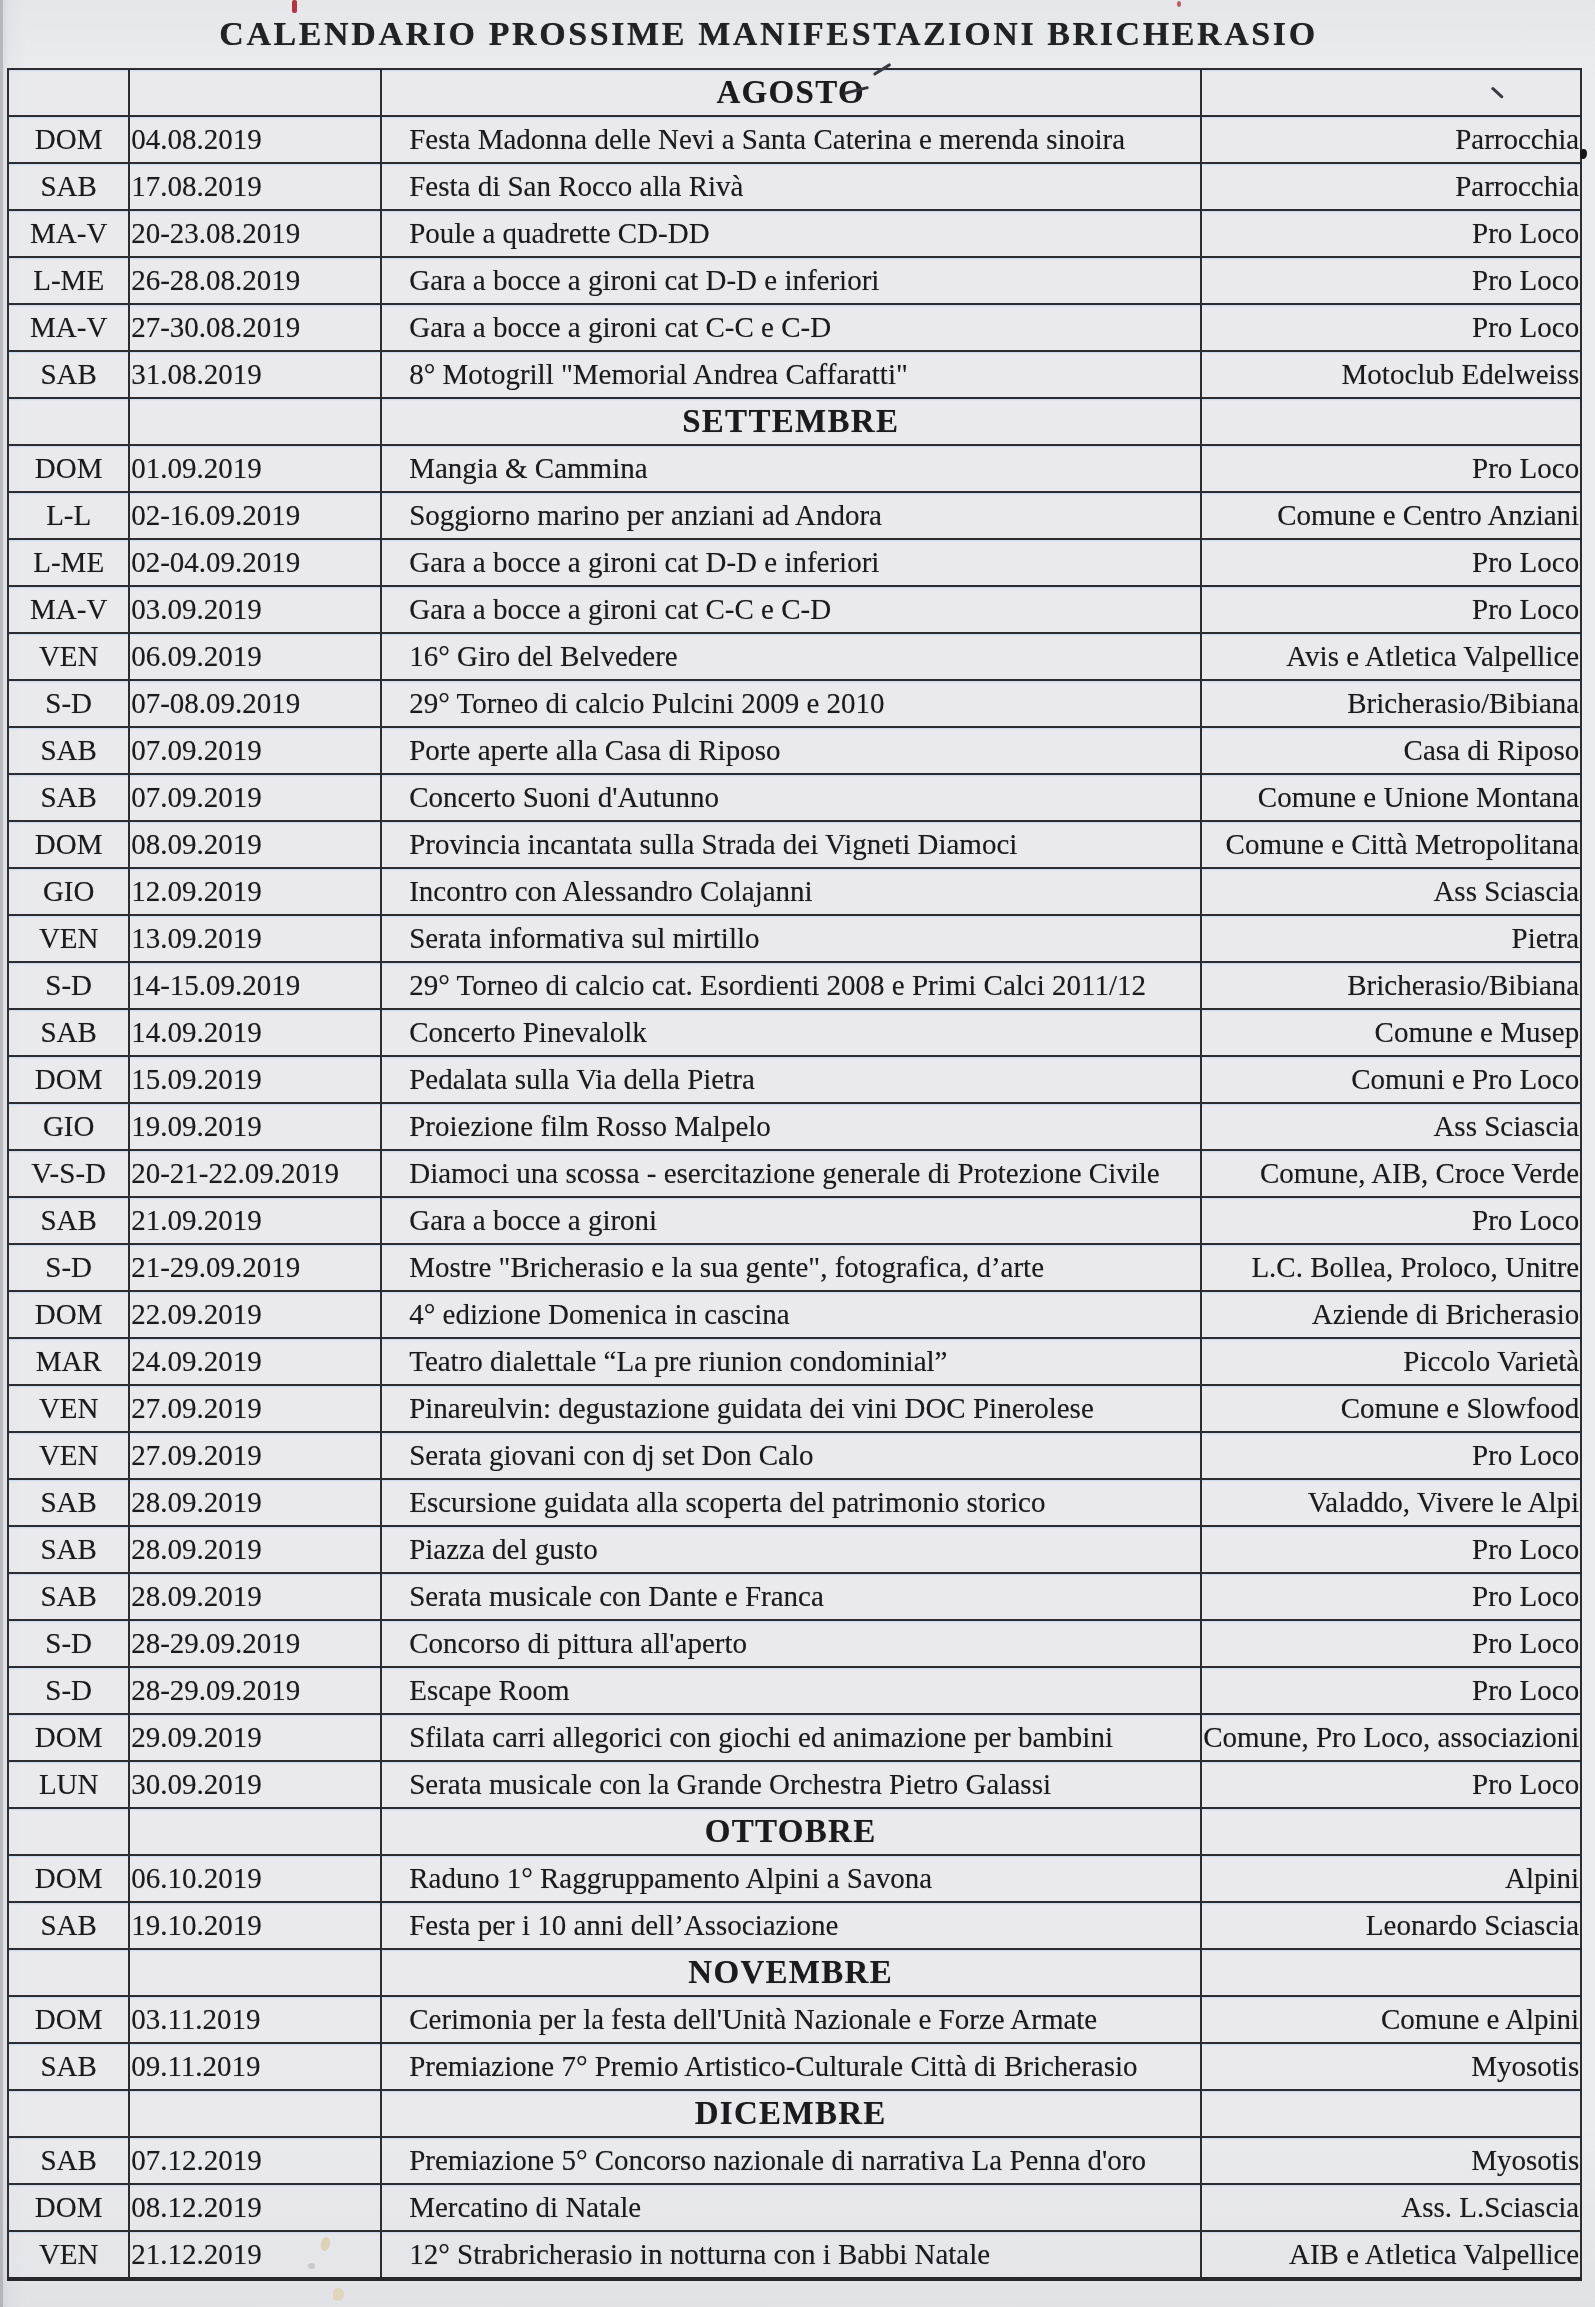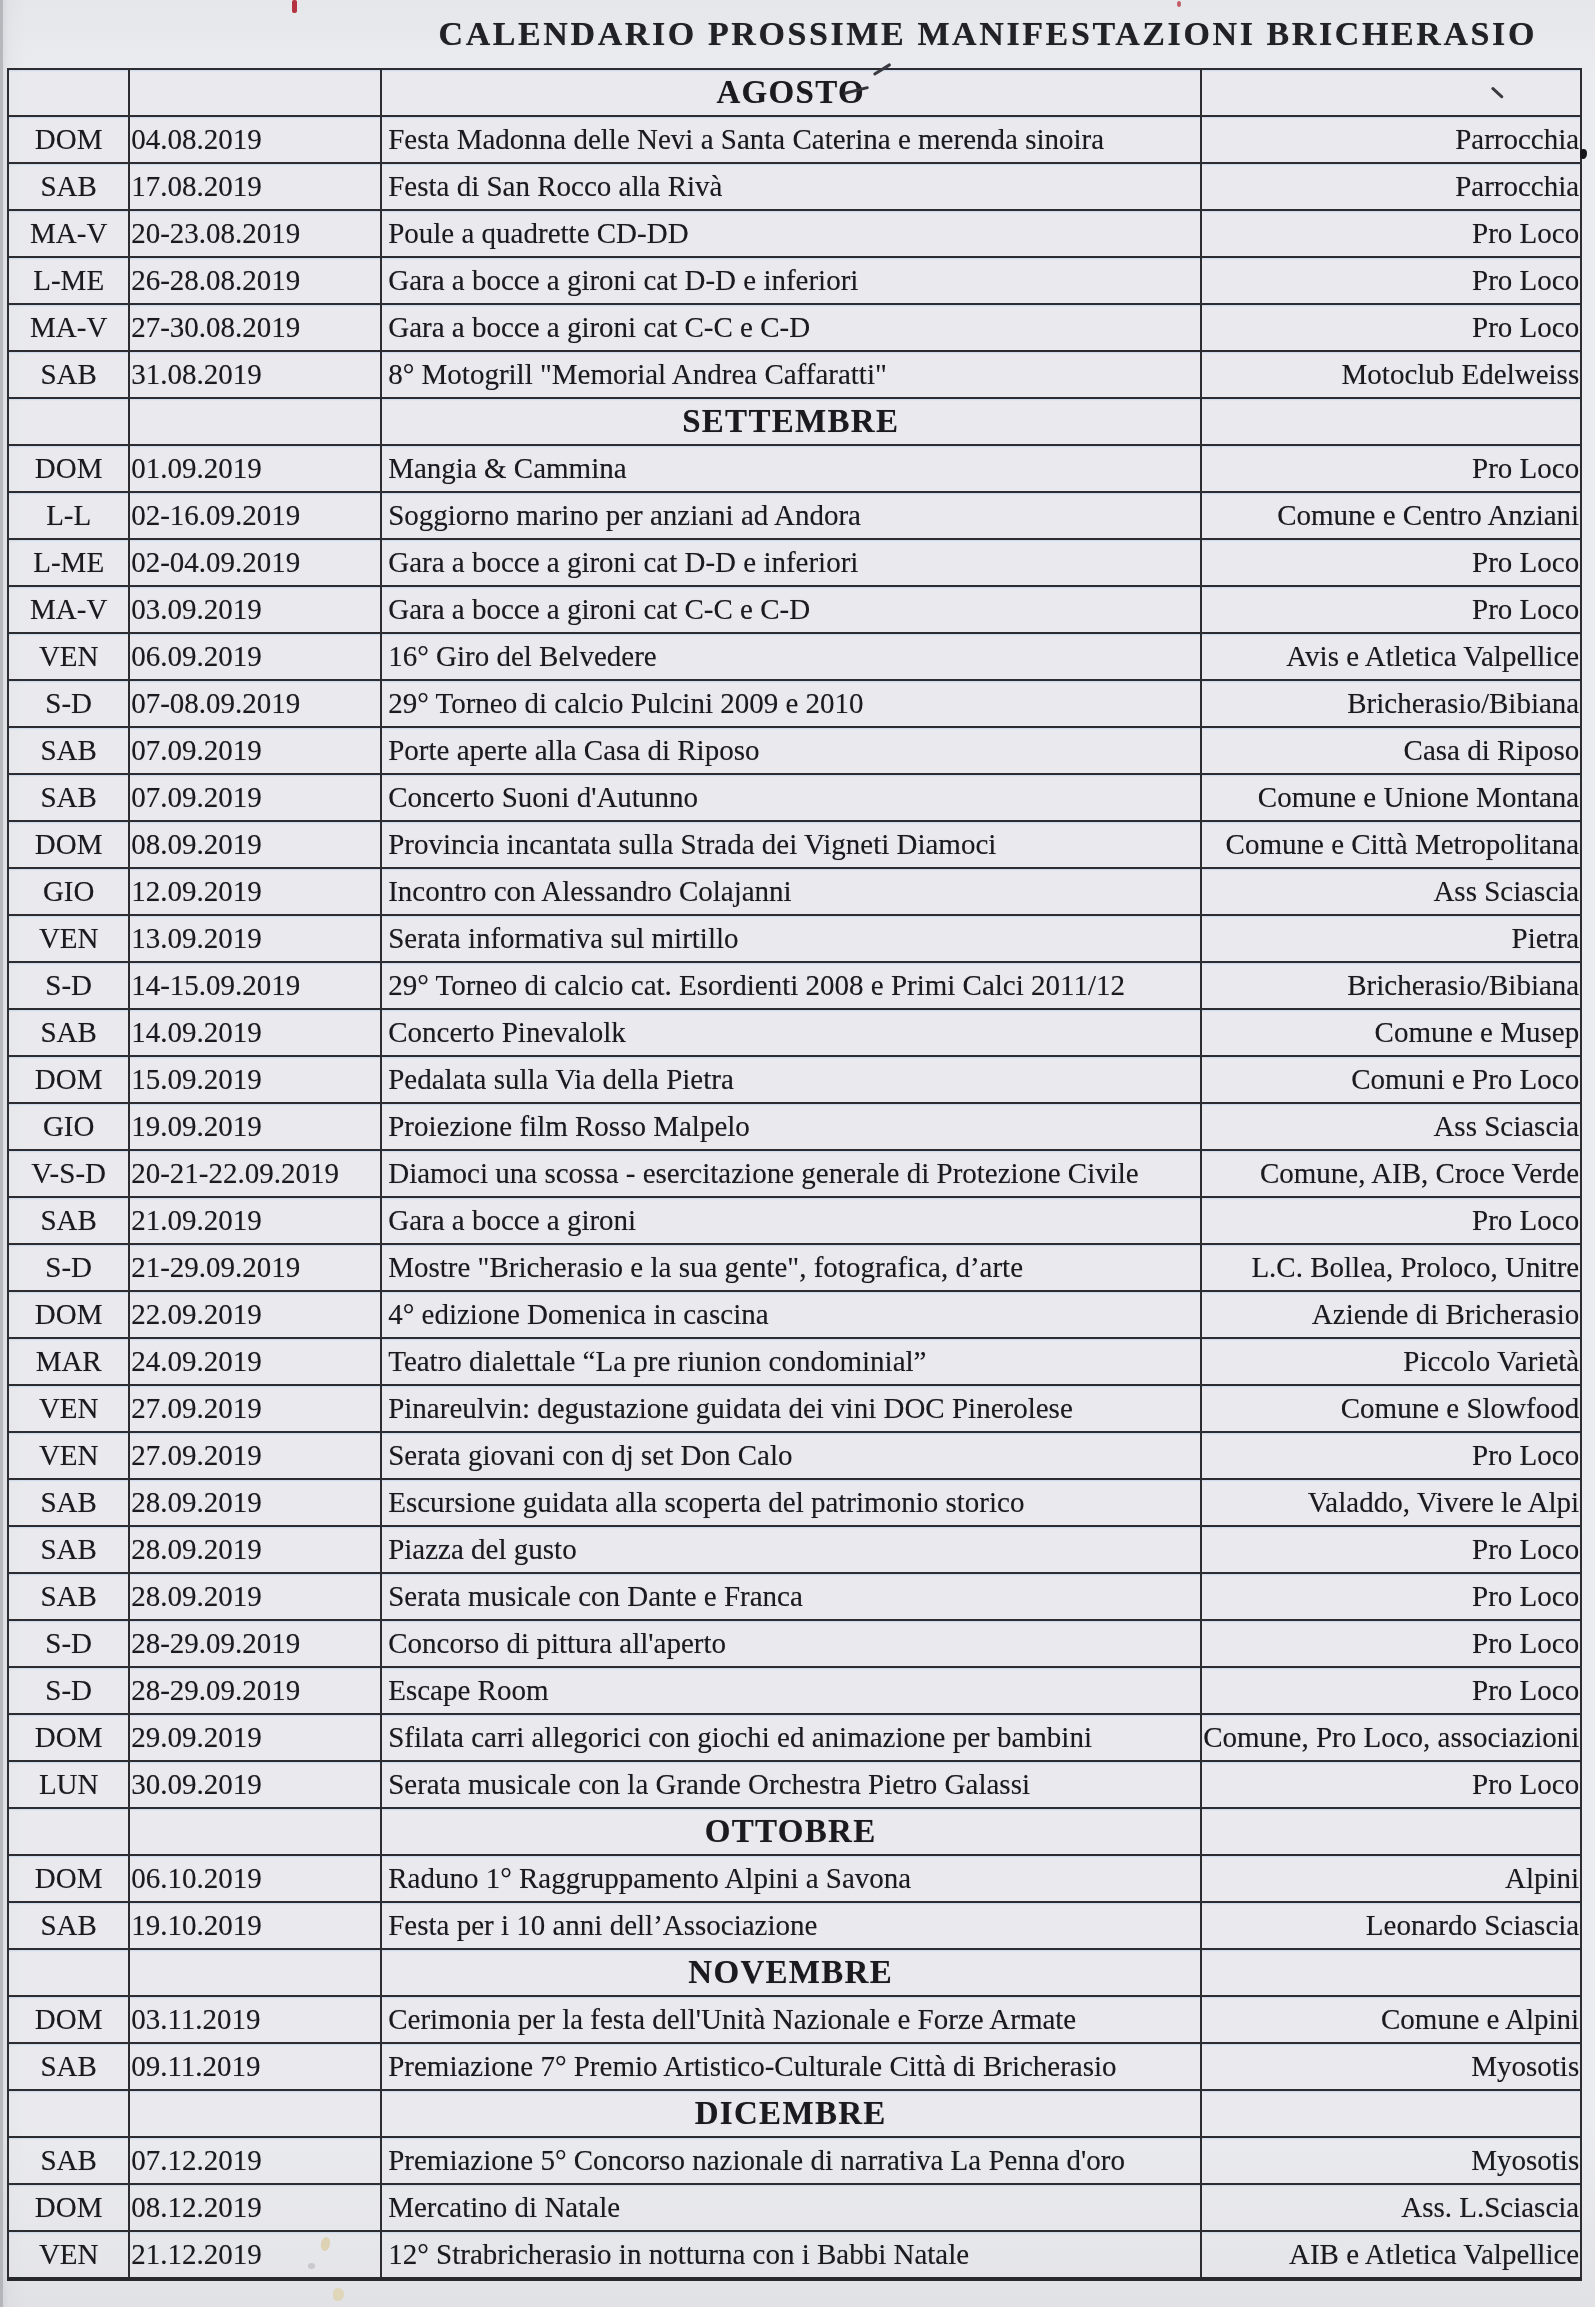--- a/index.html
+++ b/index.html
@@ -11,21 +11,21 @@
   }
   
   .paper-shade{
     position:absolute;inset:0;
     background:linear-gradient(90deg, rgba(160,160,170,0.25) 0px, rgba(160,160,170,0.06) 9.2px, rgba(0,0,0,0) 26px),
                linear-gradient(180deg, rgba(200,200,210,0.15), rgba(0,0,0,0) 79px, rgba(0,0,0,0) 92%, rgba(180,180,190,0.18));
     pointer-events:none;
   }
   .doc-title{
     position:absolute;top:14.5px;left:0;width:1537px;
-    text-align:right;font-weight:bold;font-size:34px;letter-spacing:2.6px;
+    text-align:center;font-weight:bold;font-size:34px;letter-spacing:2.6px;
     color:#222226;text-shadow:0 0 0.7px rgba(20,20,30,0.55);
     white-space:nowrap;
   }
   table.cal{
     position:absolute;left:7.2px;top:68px;
     width:1572px;table-layout:fixed;border-collapse:collapse;
   }
   col.c-day{width:121px;}
   col.c-date{width:252px;}
   col.c-event{width:820px;}
@@ -34,21 +34,21 @@
     height:43px;border-top:2.6px solid #2c2c31;
     font-size:29px;line-height:1;vertical-align:middle;
     white-space:nowrap;overflow:hidden;
     text-shadow:0 0 0.7px rgba(25,25,35,0.45);
     box-shadow:inset 0 1.3px 0 rgba(175,205,235,0.45);
     background:rgba(231,233,238,0.35);
   }
   tr.last td{border-bottom:4px solid #28282d;}
   td.day{border-left:2px solid #2c2c31;border-right:2px solid #2c2c31;text-align:center;margin-top:16px;}
   td.date{border-right:2px solid #2c2c31;}
-  td.event{border-right:2px solid #2c2c31;padding-left:6px;}
+  td.event{border-right:2px solid #2c2c31;padding-left:27px;}
   td.org{border-right:2px solid #2c2c31;text-align:right;}
   tr.month-row td.event{
     text-align:center;font-weight:bold;font-size:33px;letter-spacing:1.3px;padding-left:0;
   }
   
   .artifact{position:absolute;pointer-events:none;}
   .red-pen-mark{left:292px;top:0;width:4.6px;height:12.5px;background:#b5333f;border-radius:2px;}
   .red-dot{left:1177px;top:1.3px;width:4px;height:6px;background:rgba(185,60,70,0.8);border-radius:50%;}
   .pen-tick-agosto{left:872px;top:68px;width:20px;height:2.6px;background:#3a3a40;transform:rotate(-32deg);border-radius:1.3px;}
   .pen-strike-o{left:843px;top:89px;width:26px;height:2.6px;background:#34343a;transform:rotate(-14deg);border-radius:1.3px;}

